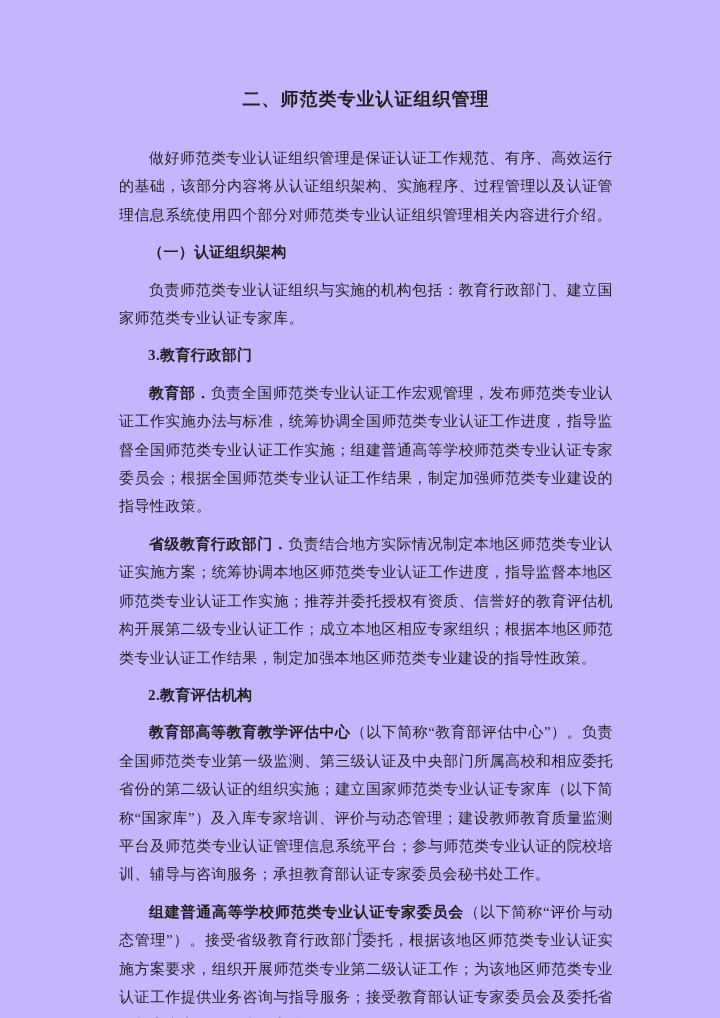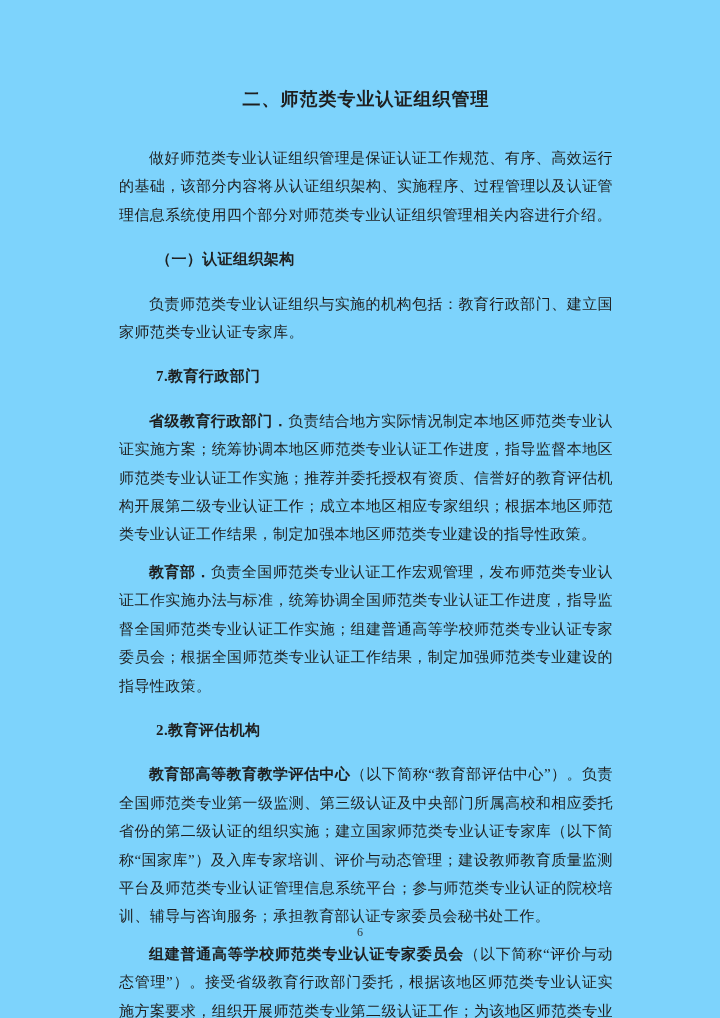--- a/index.html
+++ b/index.html
@@ -4,21 +4,21 @@
 <style>
   html, body {
     margin: 0;
     padding: 0;
     background: #ffffff;
   }
   .page {
     position: relative;
     width: 720px;
     height: 1018px;
-    background: #7dd3fc;
+    background: #c4b5fd;
     font-family: "Liberation Serif", "DejaVu Serif", serif;
     color: #1f1f1f;
     overflow: hidden;
   }
   .content {
     position: absolute;
     left: 110px;
     top: 86px;
     width: 512px;
   }
@@ -35,21 +35,21 @@
     line-height: 28.4px;
     text-align: justify;
     text-justify: inter-ideograph;
   }
   .para {
     margin: 9px;
     text-indent: 2em;
     letter-spacing: 0.4px;
   }
   .heading {
-    margin: 16px;
+    margin: 8px;
     text-indent: 2em;
     font-weight: bold;
     letter-spacing: 0.4px;
   }
   .lead-bold {
     font-weight: bold;
   }
   .page-number {
     position: absolute;
     left: 0;
@@ -69,25 +69,25 @@
     <h1 class="doc-title">二、师范类专业认证组织管理</h1>
 
     <div class="body-text">
 
       <p class="para">做好师范类专业认证组织管理是保证认证工作规范、有序、高效运行的基础，该部分内容将从认证组织架构、实施程序、过程管理以及认证管理信息系统使用四个部分对师范类专业认证组织管理相关内容进行介绍。</p>
 
       <p class="heading">（一）认证组织架构</p>
 
       <p class="para">负责师范类专业认证组织与实施的机构包括：教育行政部门、建立国家师范类专业认证专家库。</p>
 
-      <p class="heading">7.教育行政部门</p>
+      <p class="heading">3.教育行政部门</p>
+
+      <p class="para"><span class="lead-bold">教育部．</span><span>负责全国师范类专业认证工作宏观管理，发布师范类专业认证工作实施办法与标准，统筹协调全国师范类专业认证工作进度，指导监督全国师范类专业认证工作实施；组建普通高等学校师范类专业认证专家委员会；根据全国师范类专业认证工作结果，制定加强师范类专业建设的指导性政策。</span></p>
 
       <p class="para"><span class="lead-bold">省级教育行政部门．</span><span>负责结合地方实际情况制定本地区师范类专业认证实施方案；统筹协调本地区师范类专业认证工作进度，指导监督本地区师范类专业认证工作实施；推荐并委托授权有资质、信誉好的教育评估机构开展第二级专业认证工作；成立本地区相应专家组织；根据本地区师范类专业认证工作结果，制定加强本地区师范类专业建设的指导性政策。</span></p>
-
-      <p class="para"><span class="lead-bold">教育部．</span><span>负责全国师范类专业认证工作宏观管理，发布师范类专业认证工作实施办法与标准，统筹协调全国师范类专业认证工作进度，指导监督全国师范类专业认证工作实施；组建普通高等学校师范类专业认证专家委员会；根据全国师范类专业认证工作结果，制定加强师范类专业建设的指导性政策。</span></p>
 
       <p class="heading">2.教育评估机构</p>
 
       <p class="para"><span class="lead-bold">教育部高等教育教学评估中心</span><span>（以下简称“教育部评估中心”）。负责全国师范类专业第一级监测、第三级认证及中央部门所属高校和相应委托省份的第二级认证的组织实施；建立国家师范类专业认证专家库（以下简称“国家库”）及入库专家培训、评价与动态管理；建设教师教育质量监测平台及师范类专业认证管理信息系统平台；参与师范类专业认证的院校培训、辅导与咨询服务；承担教育部认证专家委员会秘书处工作。</span></p>
 
       <p class="para"><span class="lead-bold">组建普通高等学校师范类专业认证专家委员会</span><span>（以下简称“评价与动态管理”）。接受省级教育行政部门委托，根据该地区师范类专业认证实施方案要求，组织开展师范类专业第二级认证工作；为该地区师范类专业认证工作提供业务咨询与指导服务；接受教育部认证专家委员会及委托省份相应专家组织的指导和监</span></p>
 
     </div>
   </div>
 

